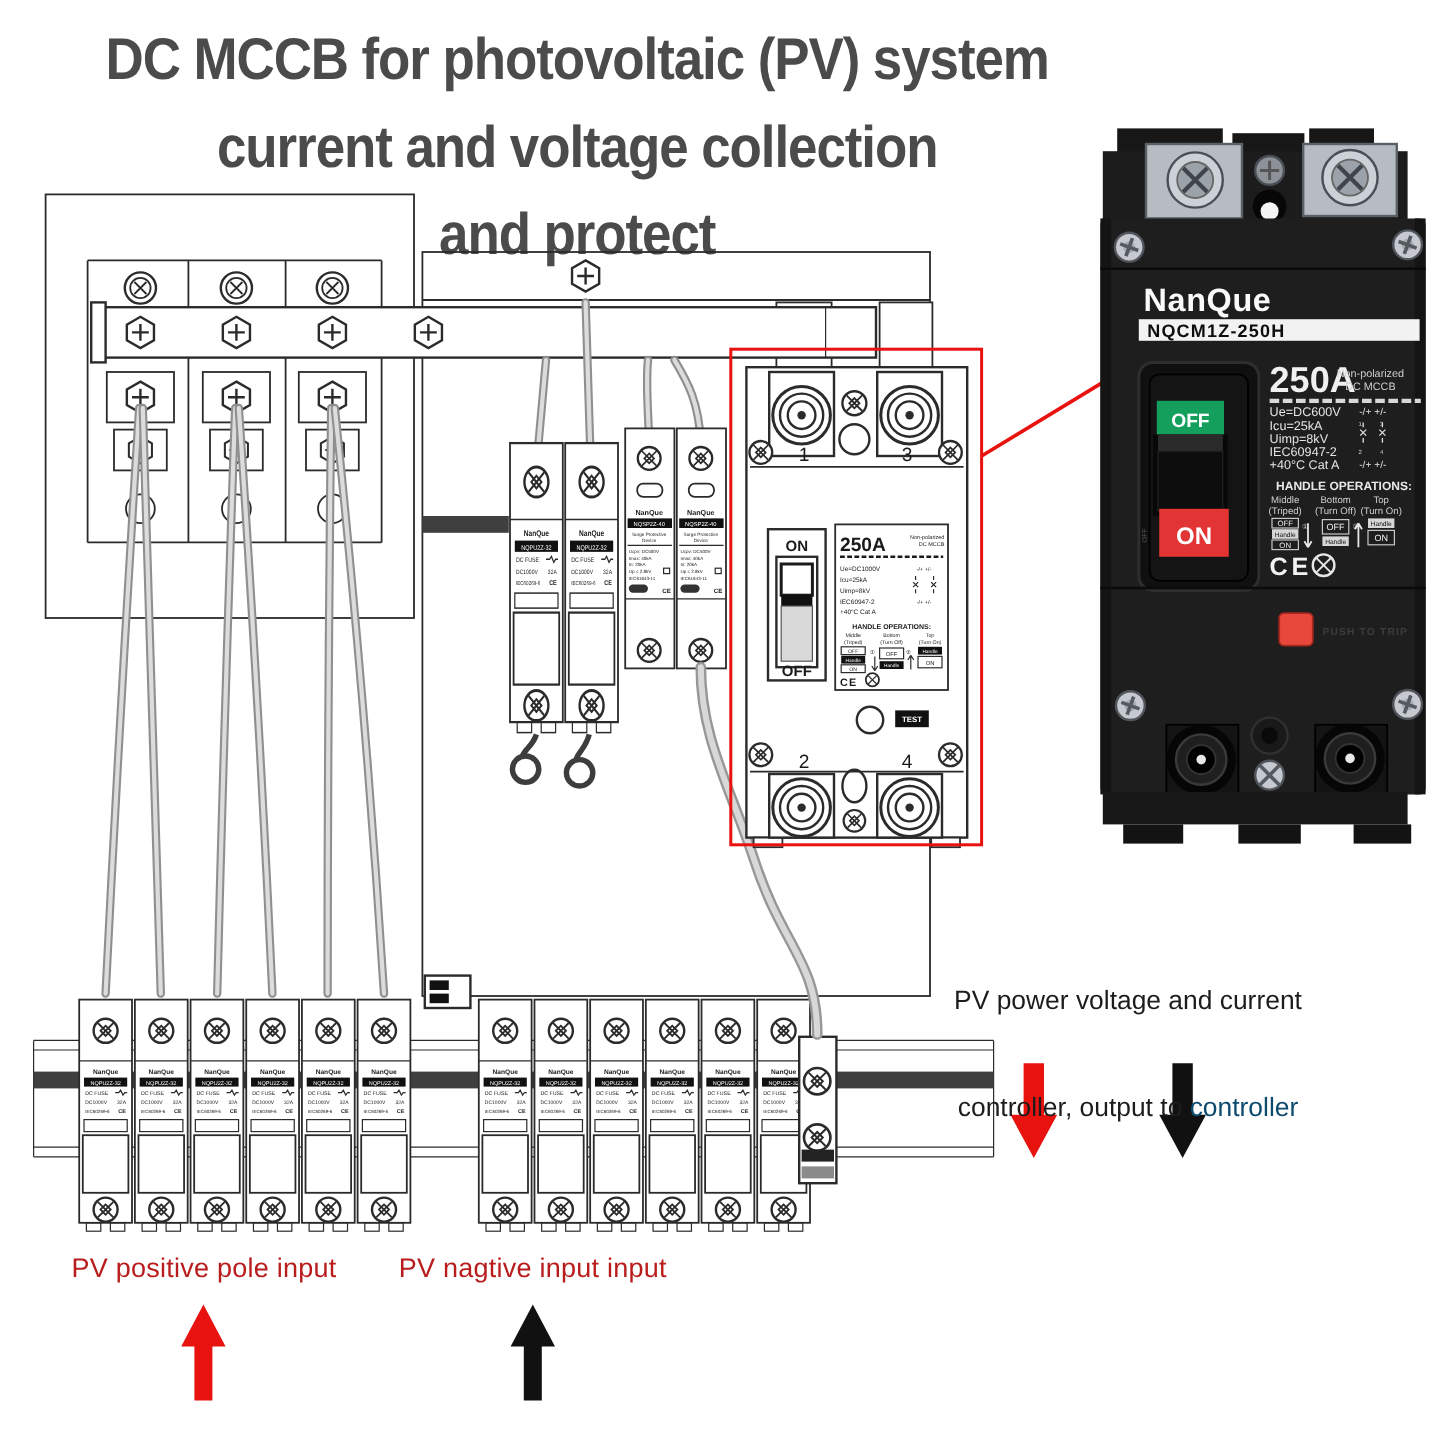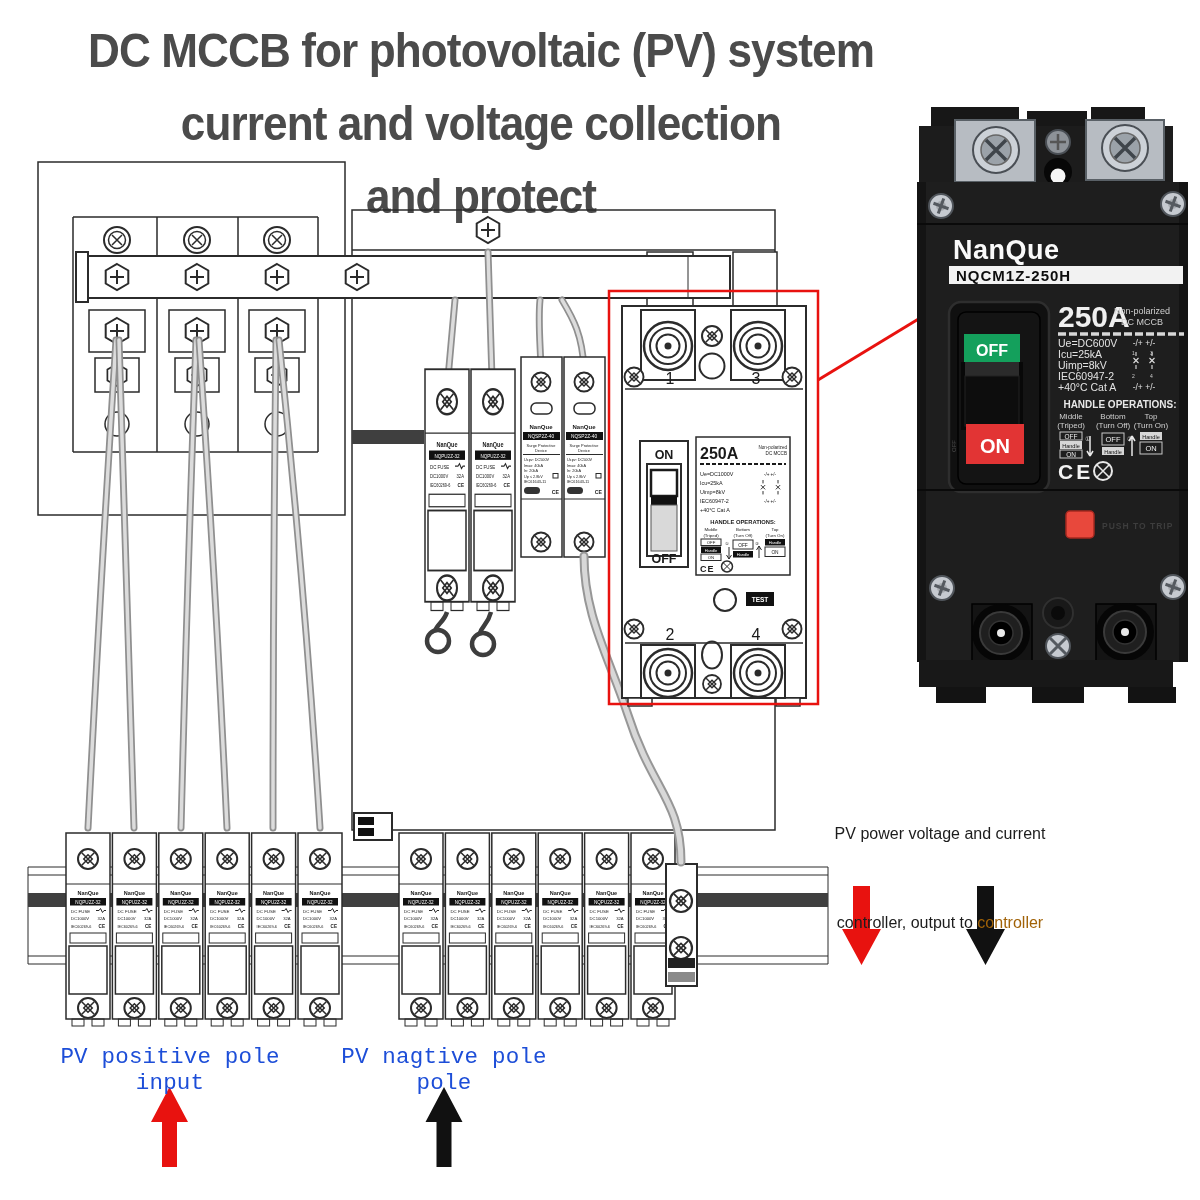--- a/index.html
+++ b/index.html
@@ -17,23 +17,23 @@
   .cable-o{fill:none;stroke:#979797;stroke-width:9;stroke-linecap:round}
   .cable-i{fill:none;stroke:#d8d8d8;stroke-width:5;stroke-linecap:round}
   .dwire{fill:none;stroke:#3d3d3d;stroke-width:4.5}
   .dln{stroke:#222}
   .pln{stroke:#dddddd}
   
   .title{position:absolute;left:0;top:14px;width:962px;text-align:center;
          font-weight:bold;font-size:49px;line-height:73px;color:#4b4b4b;
          transform:scaleX(.9);transform-origin:481px 0;letter-spacing:-1px;}
   .annotation{position:absolute;left:757px;top:760px;width:366px;text-align:center;
-         font-size:16px;line-height:29.5px;color:#1c1c1c;white-space:pre-wrap;}
-  .annotation .red{color:#a16207;margin-top:24px;}
-  .pole-label{position:absolute;top:1044px;font-size:22.5px;color:#1d4ed8;text-align:center;letter-spacing:.2px;font-family:Liberation Mono, monospace;}
+         font-size:22px;line-height:29.5px;color:#1c1c1c;white-space:pre-wrap;}
+  .annotation .red{color:#0c4a6e;margin-top:24px;}
+  .pole-label{position:absolute;top:1044px;font-size:22.5px;color:#b91c1c;text-align:center;letter-spacing:.2px;}
 </style>
 </head>
 <body>
 
 <div class="canvas">
 
   <div class="title">
     <div>DC MCCB for photovoltaic (PV) system</div>
     <div>current and voltage collection</div>
     <div>and protect</div>
@@ -475,14 +475,14 @@
     <path d="M169.5,1087 L188,1122 L177,1122 L177,1167 L162,1167 L162,1122 L151,1122 Z" fill="#e8120f"></path>
     <path d="M444,1087 L462.5,1122 L451.5,1122 L451.5,1167 L436.5,1167 L436.5,1122 L425.5,1122 Z" fill="#111111"></path>
   </svg>
 
   <div class="annotation">
     <div><span>PV power voltage and current</span></div>
     <div><span>controller, output to </span><span class="red">controller</span></div>
   </div>
 
   <div class="pole-label" style="left:40px;width:260px">PV positive pole input</div>
-  <div class="pole-label" style="left:312px;width:264px">PV nagtive pole pole</div>
+  <div class="pole-label" style="left:312px;width:264px">PV nagtive input input</div>
 </div>
 
 </body></html>

